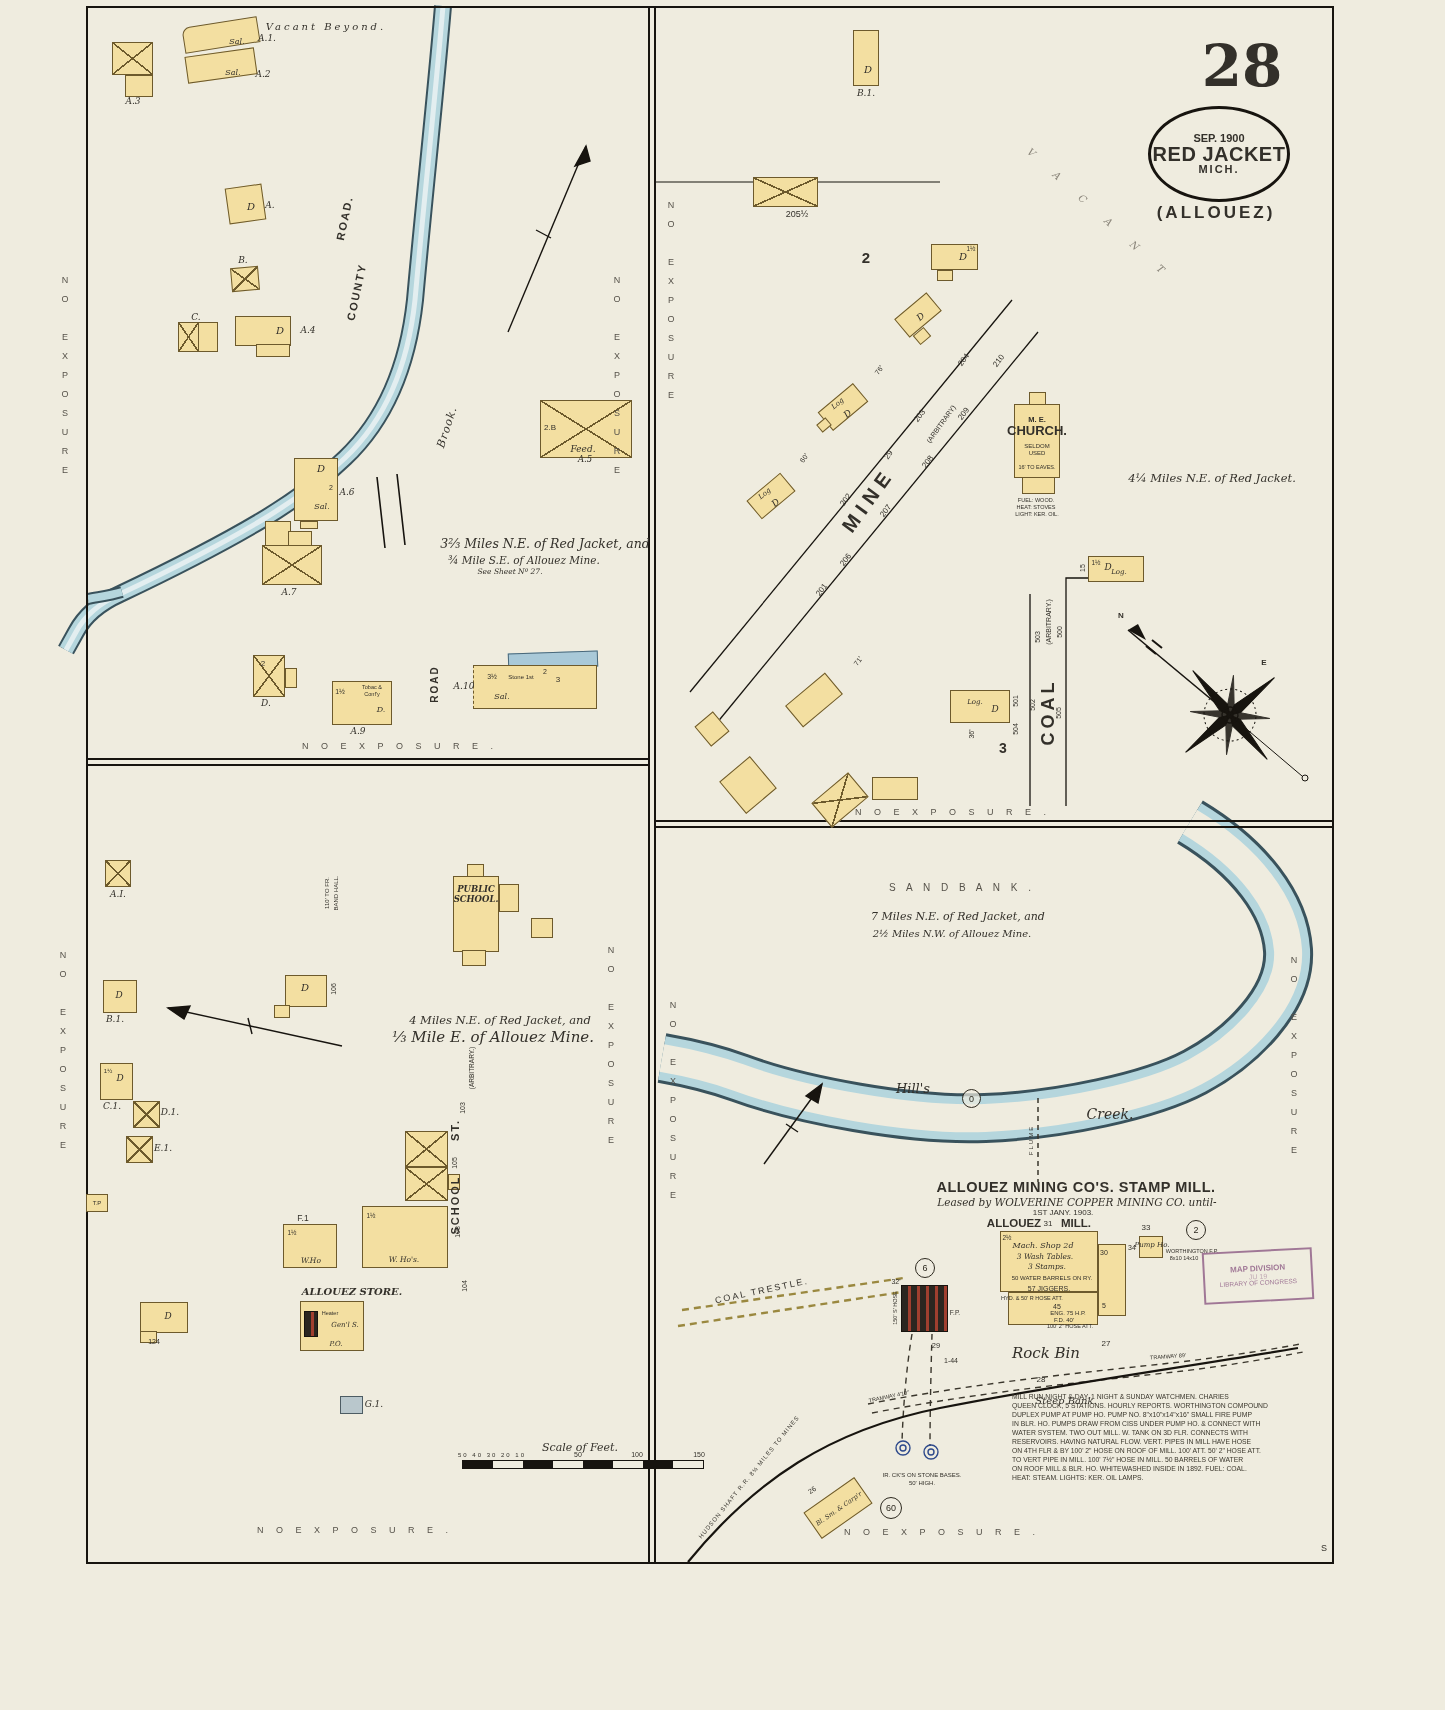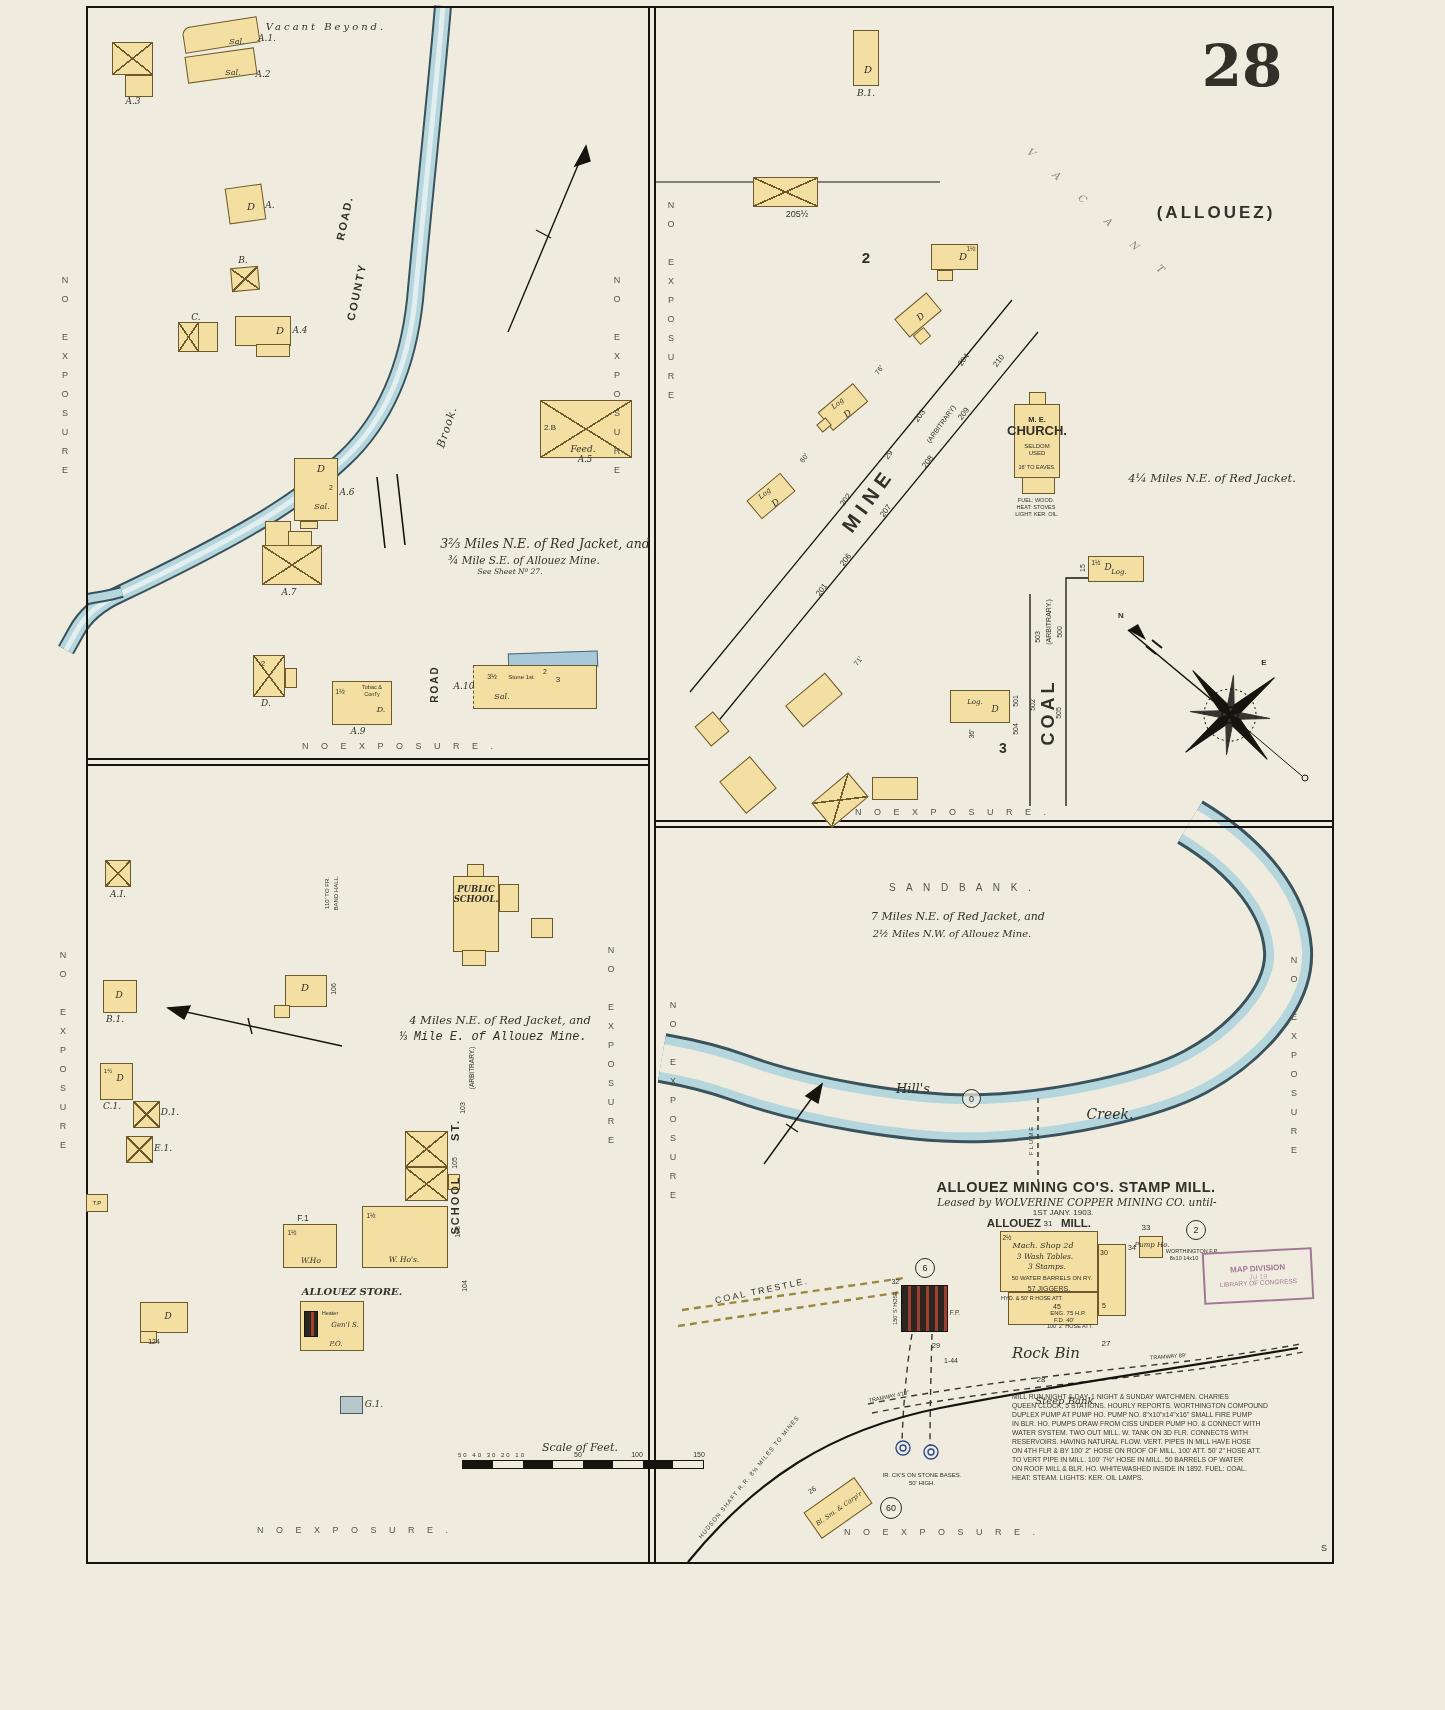--- a/index.html
+++ b/index.html
@@ -141,20 +141,25 @@
 
   <div class="line" style="left:86px;top:6px;width:1248px;height:2px;"></div>
   <div class="line" style="left:86px;top:6px;width:2px;height:1558px;"></div>
   <div class="line" style="left:1332px;top:6px;width:2px;height:1558px;"></div>
   <div class="line" style="left:86px;top:1562px;width:1248px;height:2px;"></div>
   <div class="dblv" style="left:648px;top:6px;height:1558px;"></div>
   <div class="dblh" style="left:88px;top:758px;width:560px;"></div>
   <div class="dblh" style="left:656px;top:820px;width:678px;"></div>
 
   <div class="lbl bold" style="left:1242px;top:66px;font-size:58px;font-family:'DejaVu Serif',serif;">28</div>
+  <div class="oval">
+    <span class="lbl" style="position:static;transform:none;font-size:11px;font-weight:bold;">SEP. 1900</span>
+    <span class="lbl" style="position:static;transform:none;font-size:20px;font-weight:bold;letter-spacing:.5px;">RED JACKET</span>
+    <span class="lbl" style="position:static;transform:none;font-size:11px;font-weight:bold;letter-spacing:2px;">MICH.</span>
+  </div>
   <div class="lbl bold" style="left:1216px;top:212px;font-size:17px;letter-spacing:3px;">(ALLOUEZ)</div>
 
   <div class="vup" style="left:60px;top:275px;height:390px;">NO EXPOSURE</div>
   <div class="vup" style="left:612px;top:275px;height:380px;">NO EXPOSURE</div>
   <div class="lbl ser" style="left:326px;top:27px;font-size:10px;letter-spacing:3px;">Vacant Beyond.</div>
 
   <div class="bld" style="left:183px;top:22px;width:76px;height:26px;transform:rotate(-9deg);border-radius:8px 0 0 0;"></div>
   <div class="bld" style="left:186px;top:52px;width:70px;height:27px;transform:rotate(-8deg);"></div>
   <div class="bld bx" style="left:112px;top:42px;width:41px;height:33px;"></div>
   <div class="bld" style="left:125px;top:75px;width:28px;height:22px;"></div>
@@ -168,21 +173,21 @@
   <div class="lbl ser" style="left:251px;top:207px;font-size:10px;">D</div>
   <div class="lbl ser" style="left:270px;top:205px;font-size:9px;">A.</div>
   <div class="bld bx" style="left:231px;top:267px;width:28px;height:24px;transform:rotate(-5deg);"></div>
   <div class="lbl ser" style="left:243px;top:260px;font-size:9px;">B.</div>
   <div class="bld" style="left:178px;top:322px;width:40px;height:30px;"></div>
   <div class="bld bx" style="left:178px;top:322px;width:21px;height:30px;"></div>
   <div class="lbl ser" style="left:196px;top:317px;font-size:9px;">C.</div>
   <div class="bld" style="left:235px;top:316px;width:56px;height:30px;"></div>
   <div class="bld" style="left:256px;top:344px;width:34px;height:13px;"></div>
   <div class="lbl ser" style="left:280px;top:331px;font-size:10px;">D</div>
-  <div class="lbl ser" style="left:300px;top:330px;font-size:9px;">A.4</div>
+  <div class="lbl ser" style="left:300px;top:330px;font-size:9px;padding-left:16px;">A.4</div>
 
   <div class="lbl bold" style="left:345px;top:218px;font-size:11px;letter-spacing:2px;transform:translate(-50%,-50%) rotate(-78deg);">ROAD.</div>
   <div class="lbl bold" style="left:357px;top:292px;font-size:11px;letter-spacing:2px;transform:translate(-50%,-50%) rotate(-78deg);">COUNTY</div>
   <div class="lbl ser" style="left:447px;top:427px;font-size:11px;letter-spacing:1px;transform:translate(-50%,-50%) rotate(-72deg);">Brook.</div>
 
   <div class="bld bx" style="left:540px;top:400px;width:92px;height:58px;"></div>
   <div class="lbl" style="left:550px;top:428px;font-size:8px;">2.B</div>
   <div class="lbl ser" style="left:583px;top:449px;font-size:9px;">Feed.</div>
   <div class="lbl ser" style="left:585px;top:459px;font-size:8.5px;">A.5</div>
 
@@ -333,21 +338,21 @@
   <div class="bld" style="left:285px;top:975px;width:42px;height:32px;"></div>
   <div class="bld" style="left:274px;top:1005px;width:16px;height:13px;"></div>
   <div class="lbl ser" style="left:305px;top:988px;font-size:10px;">D</div>
   <div class="lbl" style="left:333px;top:989px;font-size:7px;transform:translate(-50%,-50%) rotate(-90deg);">106</div>
 
   <div class="bld" style="left:103px;top:980px;width:34px;height:33px;"></div>
   <div class="lbl ser" style="left:119px;top:995px;font-size:9px;">D</div>
   <div class="lbl ser" style="left:115px;top:1019px;font-size:9px;">B.1.</div>
 
   <div class="lbl ser" style="left:500px;top:1021px;font-size:11.5px;">4 Miles N.E. of Red Jacket, and</div>
-  <div class="lbl ser" style="left:493px;top:1037px;font-size:12px;font-family:Liberation Mono, monospace;">⅓ Mile E. of Allouez Mine.</div>
+  <div class="lbl ser" style="left:493px;top:1037px;font-size:15px;">⅓ Mile E. of Allouez Mine.</div>
 
   <div class="bld" style="left:100px;top:1063px;width:33px;height:37px;"></div>
   <div class="lbl" style="left:108px;top:1071px;font-size:6px;">1½</div>
   <div class="lbl ser" style="left:120px;top:1078px;font-size:9px;">D</div>
   <div class="lbl ser" style="left:112px;top:1106px;font-size:9px;">C.1.</div>
   <div class="bld bx" style="left:133px;top:1101px;width:27px;height:27px;"></div>
   <div class="lbl ser" style="left:170px;top:1112px;font-size:9px;">D.1.</div>
   <div class="bld bx" style="left:126px;top:1136px;width:27px;height:27px;"></div>
   <div class="lbl ser" style="left:163px;top:1148px;font-size:9px;">E.1.</div>
 

